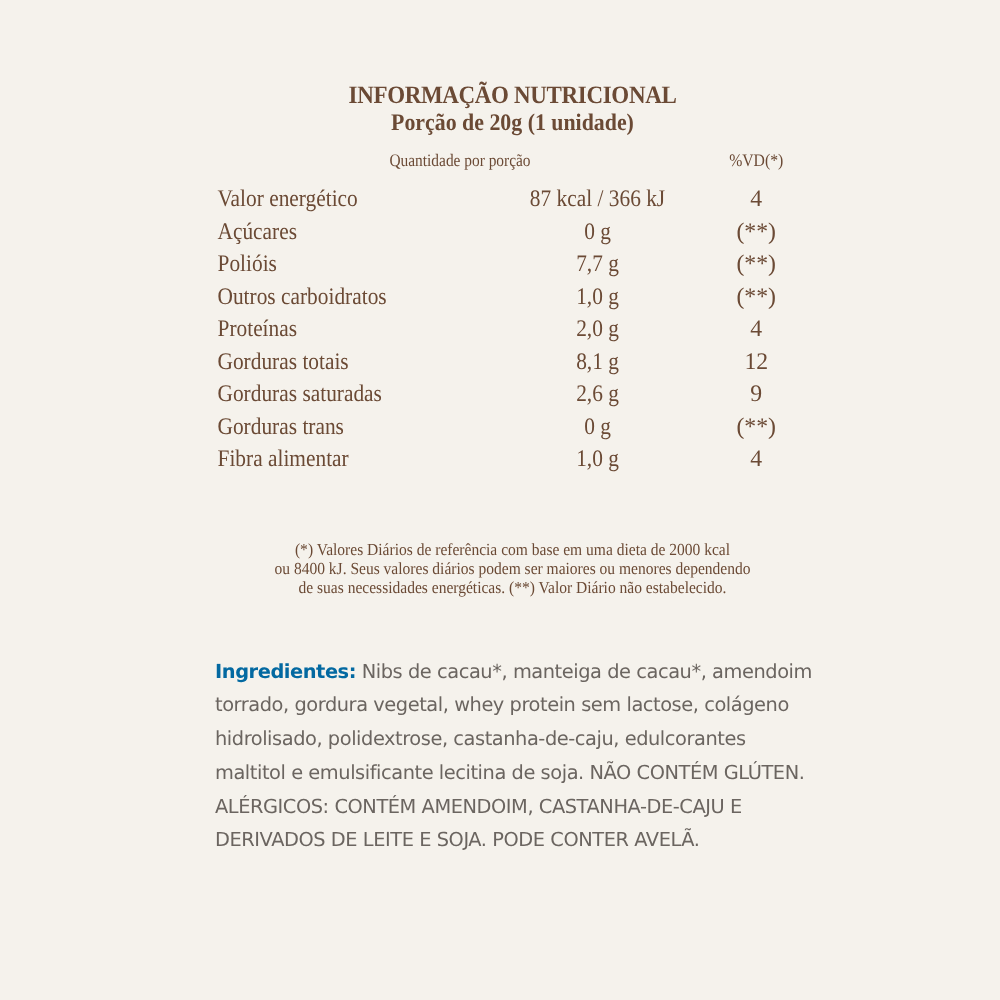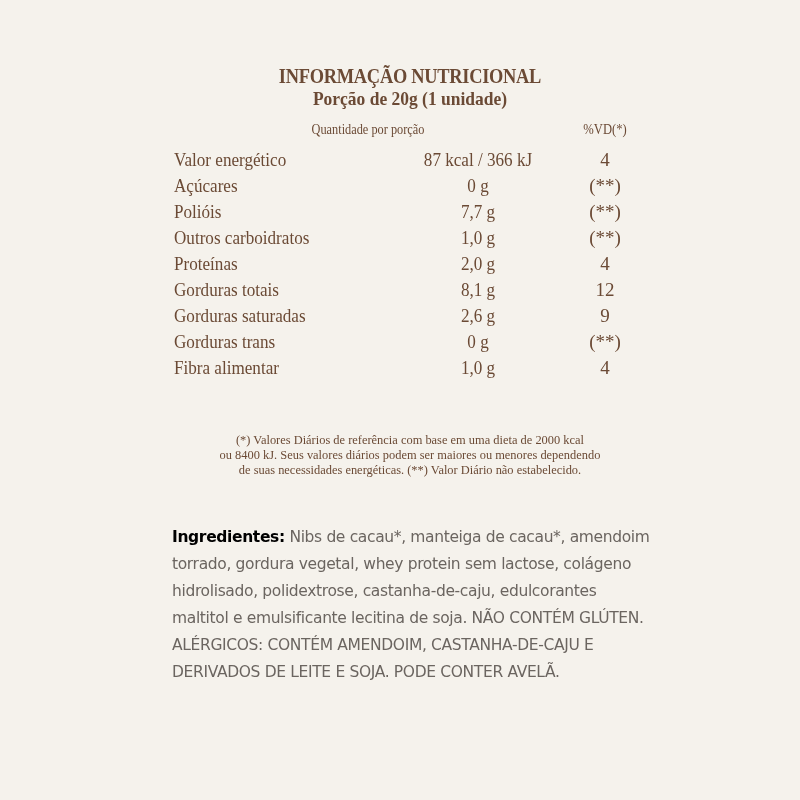--- a/index.html
+++ b/index.html
@@ -43,21 +43,21 @@
     position:absolute; top:368px; left:0; width:480px;
     text-align:center; font-size:13.5px; line-height:15px;
     transform:scaleX(0.92);
   }
   .ingredients {
     position:absolute; left:172px; top:524px; width:480px;
     font-family:"DejaVu Sans", "Liberation Sans", sans-serif;
     font-size:15.5px; line-height:27px; color:#6b6560;
     letter-spacing:-0.35px;
   }
-  .ingredients .ing-label { font-weight:bold; color:#000000; }
+  .ingredients .ing-label { font-weight:bold; color:#0369a1; }
 </style>
 </head>
 <body>
 
 <div class="panel">
   <div class="label-block">
     <div class="title">INFORMAÇÃO NUTRICIONAL</div>
     <div class="subtitle">Porção de 20g (1 unidade)</div>
 
     <div class="header-row">

